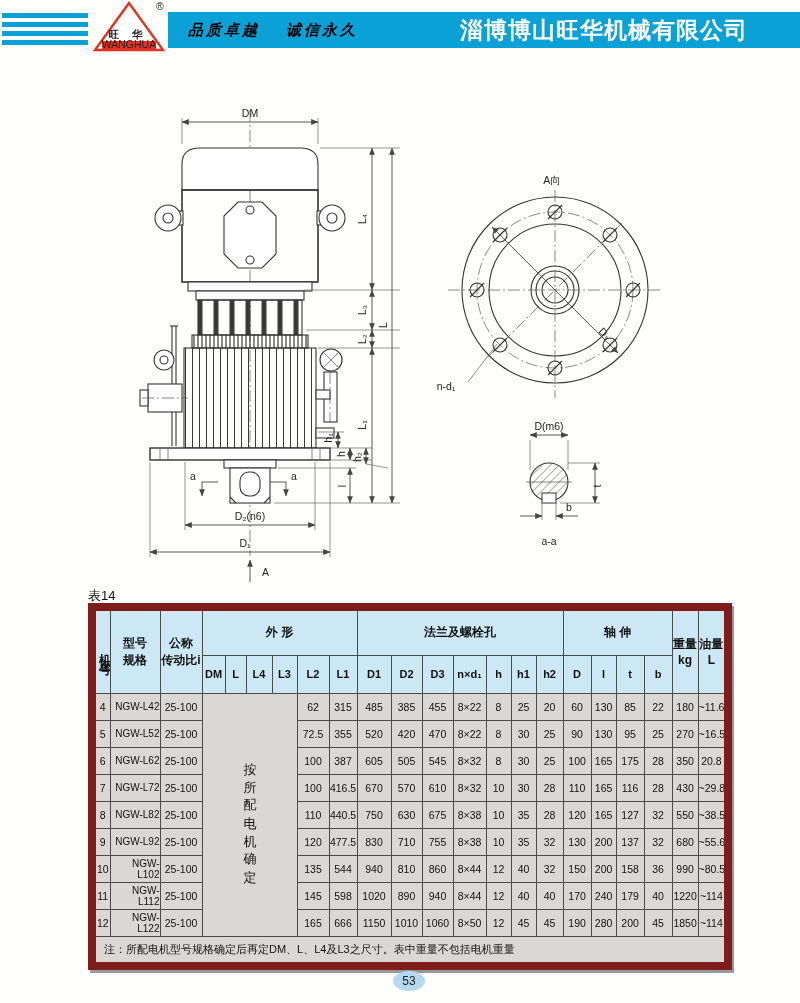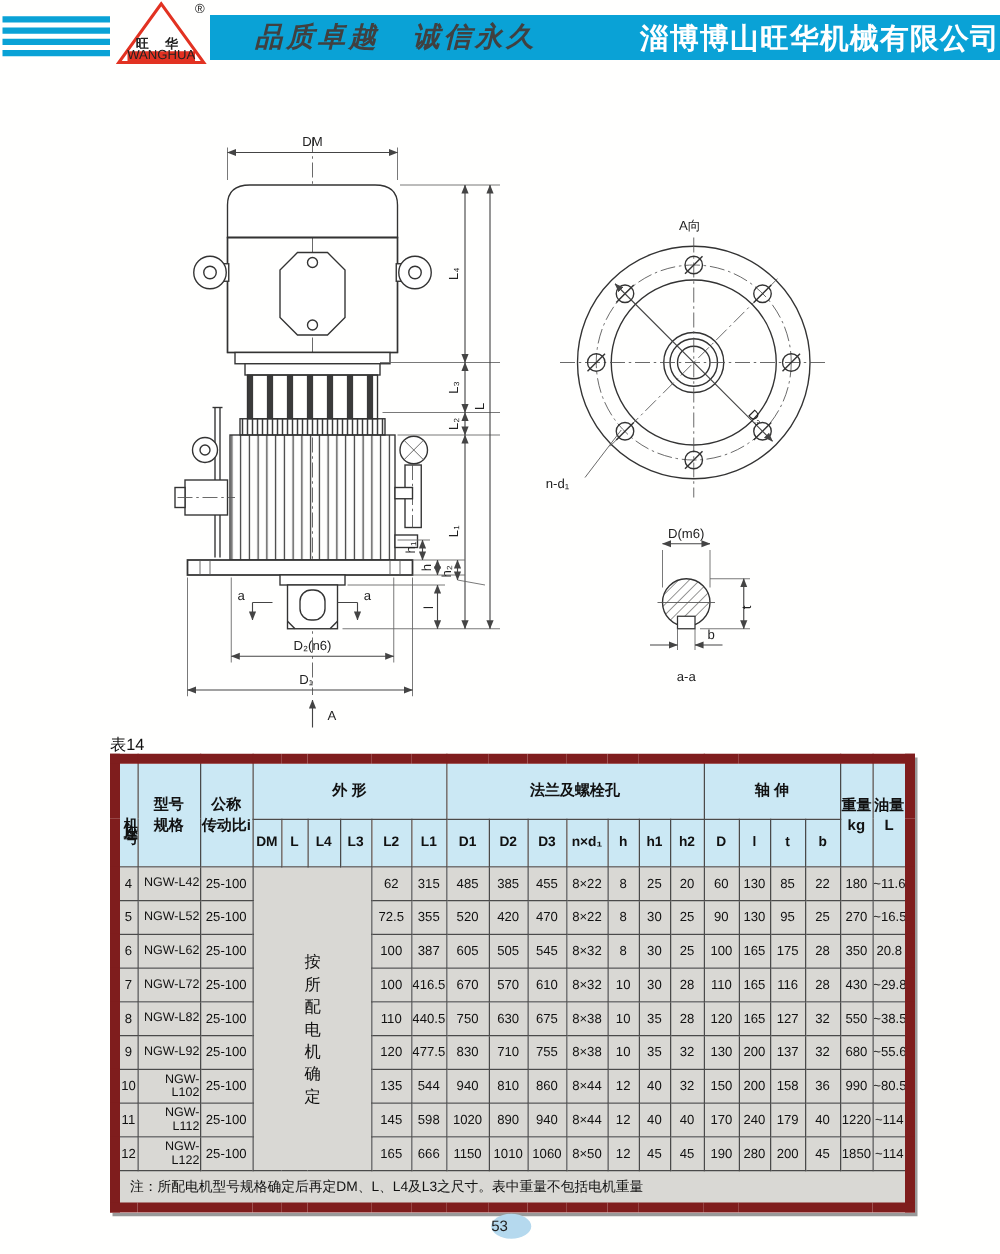--- a/index.html
+++ b/index.html
@@ -4,25 +4,25 @@
 <style>
   * { margin:0; padding:0; box-sizing:border-box; }
   body { width:800px; height:1003px; position:relative; background:#fffffe;
          font-family:"Liberation Sans", sans-serif; overflow:hidden; }
   
   .stripes { position:absolute; left:2px; top:13px; width:86px; }
   .stripes div { height:5px; background:#0aa2d6; margin-bottom:4px; }
   .logo { position:absolute; left:92px; top:0; }
   .banner { position:absolute; left:168px; top:12px; right:0; height:36px;
             background:#0aa2d6; display:flex; align-items:center; }
-  .slogan { color:#404040; font-weight:bold; font-style:italic; font-size:22px;
-            font-family:"DejaVu Serif", serif; margin-left:36px; letter-spacing:3px;}
+  .slogan { color:#000000; font-weight:bold; font-style:italic; font-size:15px;
+            font-family:"DejaVu Serif", serif; margin-left:20px; letter-spacing:3px;}
   .slogan .p1 { margin-right:26px; }
   .company { color:#ffffff; font-size:23px; font-weight:bold; letter-spacing:1px;
-             margin-left:auto; }
+             margin-left:auto; margin-right:52px; }
   
   .drawing { position:absolute; left:0; top:90px; }
   .ol  { stroke:#333; stroke-width:1.1; fill:#fff; }
   .oln { stroke:#333; stroke-width:1.1; fill:none; }
   .thin{ stroke:#555; stroke-width:0.7; fill:none; }
   .cl  { stroke:#555; stroke-width:0.7; fill:none; stroke-dasharray:12 3 2 3; }
   .dim { stroke:#444; stroke-width:0.9; fill:none; }
   .ext { stroke:#666; stroke-width:0.7; fill:none; }
   text { fill:#222; font-size:10.5px; font-family:"Liberation Sans",sans-serif; }
   
@@ -38,21 +38,21 @@
   thead tr.g2 th { height:38px; font-size:11px; }
   tbody td { background:#d9d8d4; height:27px; }
   td.c-model { font-size:10px;text-align:right; }
   .vtext { writing-mode:vertical-lr; text-orientation:upright; margin:0 auto;
            letter-spacing:6px; font-size:12px; font-weight:bold; }
   td.merged { background:#d9d8d4; }
   td.merged .vtext { letter-spacing:18px; font-size:13px; font-weight:normal; }
   tfoot td { background:#d9d8d4; text-align:left; padding:5px 8px; font-size:11px;
              height:24px; }
   .pageno { position:absolute; left:393px; top:971px; width:32px; height:20px;
-            background:#b5d9ee; border-radius:50%; 
+            background:#b5d9ee; border-radius:50%; text-align:center;
             line-height:20px; font-size:12px; color:#222; }
 </style>
 </head>
 <body>
 
 <div>
   <div class="stripes">
     <div></div>
       <div></div>
       <div></div>

